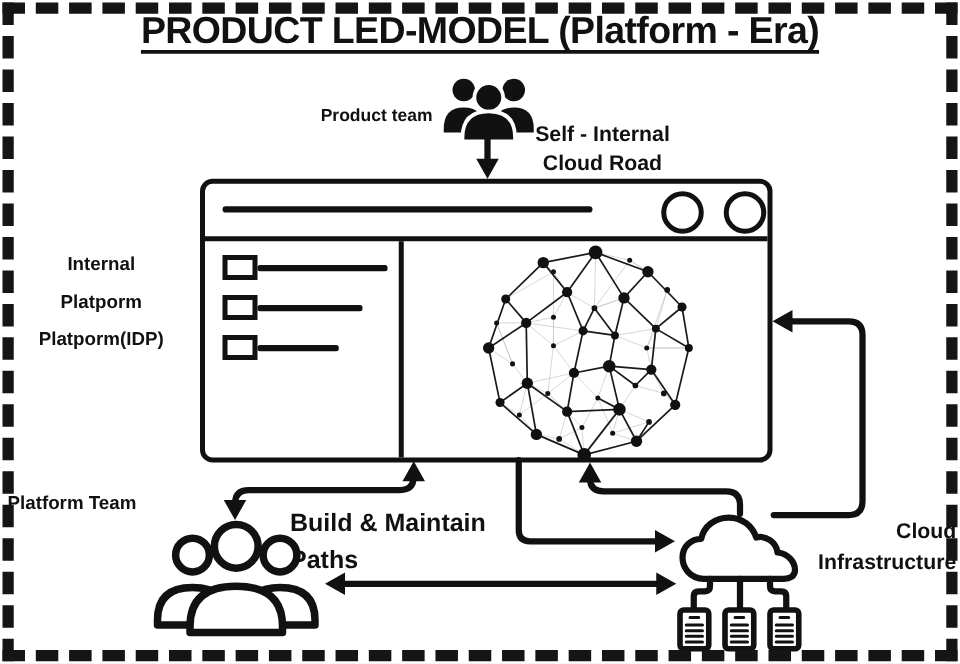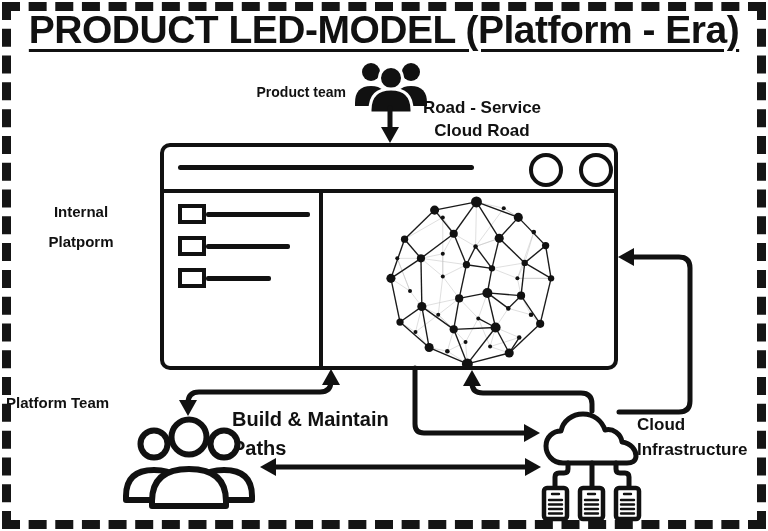--- a/index.html
+++ b/index.html
@@ -6,30 +6,30 @@
   #stage{
     position:relative;width:768px;height:531px;background:#ffffff;
     font-family:"Liberation Sans", sans-serif;color:#111;overflow:hidden;
   }
   .border-overlay{
     position:absolute;inset:2px;border:9px dashed #151515;pointer-events:none;z-index:50;
   }
   .abs{position:absolute;}
   .page-title{
     position:absolute;left:0;top:8px;width:768px;text-align:center;
-    font-size:39px;font-weight:bold;letter-spacing:-0.5px;
+    font-size:30px;font-weight:bold;letter-spacing:-0.5px;
     text-decoration:underline;text-decoration-thickness:3px;text-underline-offset:6px;
   }
   .lbl{font-weight:bold;color:#111;}
   .product-team-label{left:190px;top:84px;width:156px;text-align:right;font-size:14px;}
   .self-service-label{left:418px;top:96px;width:128px;text-align:center;font-size:17px;line-height:23px;}
   .idp-label{left:2px;top:197px;width:158px;text-align:center;font-size:15px;line-height:30px;}
   .platform-team-label{left:6px;top:394px;width:170px;font-size:15px;}
   .build-label{left:232px;top:405px;width:185px;text-align:left;font-size:20px;line-height:29px;}
-  .cloud-label{left:637px;top:412px;width:128px;text-align:left;font-size:17px;line-height:25px;}
+  .cloud-label{left:637px;top:412px;width:128px;text-align:right;font-size:17px;line-height:25px;}
 
   
   .idp-window{
     left:160px;top:143px;width:458px;height:227px;box-sizing:border-box;
     border:4px solid #111;border-radius:10px;background:#fff;
   }
   .win-topbar{
     position:absolute;left:0;top:0;right:0;height:42px;
     border-bottom:4px solid #111;
   }
@@ -49,21 +49,21 @@
 </head>
 <body>
 
 <div id="stage">
   <div class="border-overlay"></div>
 
   <div class="page-title">PRODUCT LED-MODEL (Platform - Era)</div>
 
   <div class="abs lbl product-team-label">Product team</div>
   <div class="abs lbl self-service-label">
-    <div>Road - Service</div>
+    <div>Self - Internal</div>
     <div>Cloud Road</div>
   </div>
 
   <svg class="abs" style="left:352px;top:56px;" width="78" height="64" viewBox="0 0 78 64">
     <g fill="#111">
       <circle cx="19" cy="16" r="9"></circle>
       <path d="M3,50 v-3 q0,-17 16,-17 q16,0 16,17 v3 z"></path>
       <circle cx="59" cy="16" r="9"></circle>
       <path d="M43,50 v-3 q0,-17 16,-17 q16,0 16,17 v3 z"></path>
       <circle cx="39" cy="22" r="11.5" stroke="#fff" stroke-width="3"></circle>
@@ -248,20 +248,21 @@
       <circle cx="69" cy="29" r="2.2" fill="#111111"></circle>
       <circle cx="19" cy="74" r="2.2" fill="#111111"></circle>
       <circle cx="169" cy="45" r="2.5" fill="#111111"></circle>
       <circle cx="94" cy="166" r="2.2" fill="#111111"></circle>
       <circle cx="153" cy="161" r="2.5" fill="#111111"></circle>
     </svg>
 
   <div class="abs lbl idp-label">
     <div>Internal</div>
     <div>Platporm</div>
+    <div>Platporm(IDP)</div>
   </div>
 
   <div class="abs lbl platform-team-label">Platform Team</div>
 
   <div class="abs lbl build-label">
     <div>Build &amp; Maintain</div>
     <div>Paths</div>
   </div>
 
   <div class="abs lbl cloud-label">

